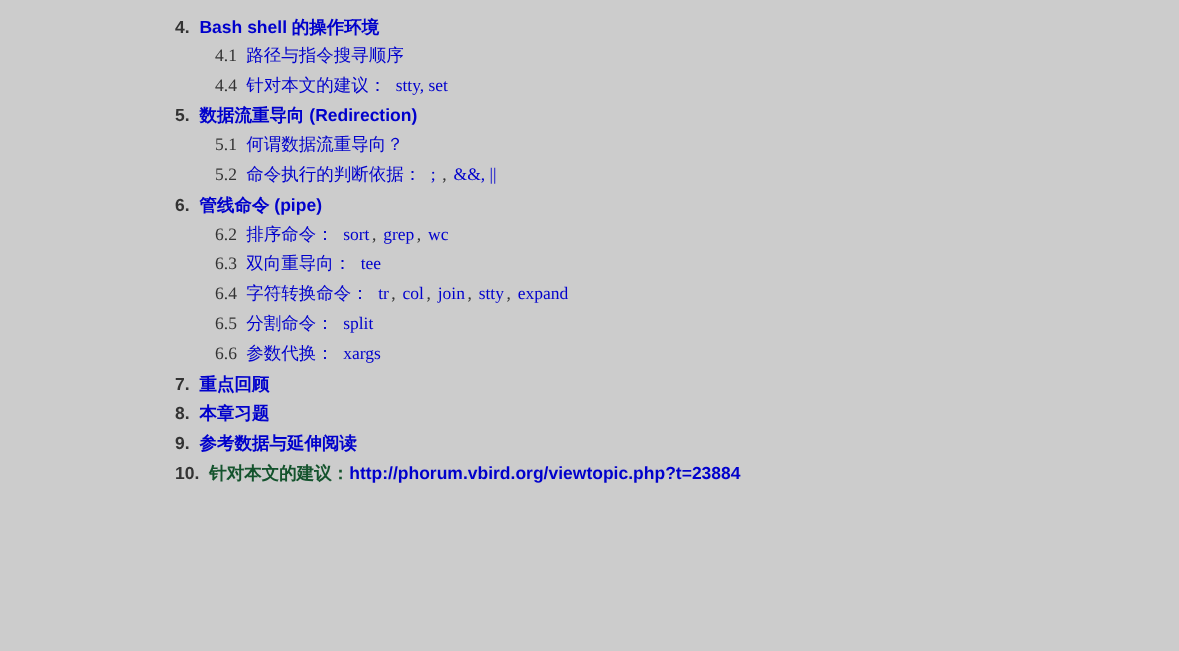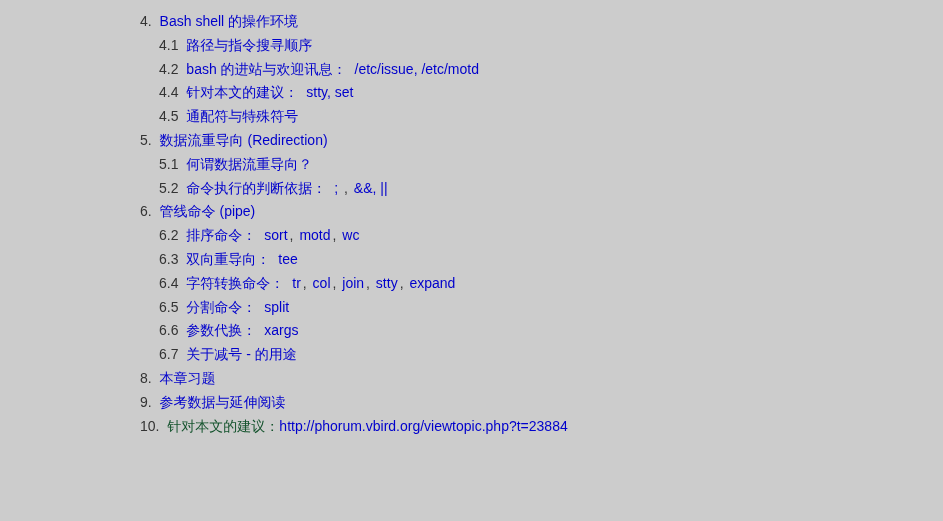--- a/index.html
+++ b/index.html
@@ -16,56 +16,56 @@
     }
     a {
       color: #0000cc;
       text-decoration: none;
     }
     .toc {
       padding-left: 140px;
     }
     .level1 {
       color: #333;
+      font-weight: bold;
     }
     .level1-num {
       color: #333;
       margin-right: 4px;
     }
     .level2 {
-      margin-left: 19px;
+      margin-left: 32px;
       color: #333;
+      font-family: Liberation Serif, serif;
     }
     .level2-num {
       color: #333;
       margin-right: 4px;
     }
     .sep {
       color: #333;
       margin: 0 2px;
     }
     .plain {
       color: #14532d;
     }
   </style>
 </head>
 <body>
 
 <div class="toc" id="toc">
     <div class="level1"><span class="level1-num">4. </span><a href="#">Bash shell 的操作环境</a></div>
     <div class="level2"><span class="level2-num">4.1 </span><a href="#">路径与指令搜寻顺序</a></div>
-    <div class="level2"><span class="level2-num">4.2 </span><a href="#">bash 的进站与欢迎讯息：</a><span class="sep"> </span><a href="#">/etc/issue, /etc/motd</a></div>
     <div class="level2"><span class="level2-num">4.4 </span><a href="#">针对本文的建议：</a><span class="sep"> </span><a href="#">stty, set</a></div>
-    <div class="level2"><span class="level2-num">4.5 </span><a href="#">通配符与特殊符号</a></div>
     <div class="level1"><span class="level1-num">5. </span><a href="#">数据流重导向 (Redirection)</a></div>
     <div class="level2"><span class="level2-num">5.1 </span><a href="#">何谓数据流重导向？</a></div>
     <div class="level2"><span class="level2-num">5.2 </span><a href="#">命令执行的判断依据：</a><span class="sep"> </span><a href="#">;</a><span class="sep"> , </span><a href="#">&amp;&amp;, ||</a></div>
     <div class="level1"><span class="level1-num">6. </span><a href="#">管线命令 (pipe)</a></div>
-    <div class="level2"><span class="level2-num">6.2 </span><a href="#">排序命令：</a><span class="sep"> </span><a href="#">sort</a><span class="sep">, </span><a href="#">motd</a><span class="sep">, </span><a href="#">wc</a></div>
+    <div class="level2"><span class="level2-num">6.2 </span><a href="#">排序命令：</a><span class="sep"> </span><a href="#">sort</a><span class="sep">, </span><a href="#">grep</a><span class="sep">, </span><a href="#">wc</a></div>
     <div class="level2"><span class="level2-num">6.3 </span><a href="#">双向重导向：</a><span class="sep"> </span><a href="#">tee</a></div>
     <div class="level2"><span class="level2-num">6.4 </span><a href="#">字符转换命令：</a><span class="sep"> </span><a href="#">tr</a><span class="sep">, </span><a href="#">col</a><span class="sep">, </span><a href="#">join</a><span class="sep">, </span><a href="#">stty</a><span class="sep">, </span><a href="#">expand</a></div>
     <div class="level2"><span class="level2-num">6.5 </span><a href="#">分割命令：</a><span class="sep"> </span><a href="#">split</a></div>
     <div class="level2"><span class="level2-num">6.6 </span><a href="#">参数代换：</a><span class="sep"> </span><a href="#">xargs</a></div>
-    <div class="level2"><span class="level2-num">6.7 </span><a href="#">关于减号 - 的用途</a></div>
+    <div class="level1"><span class="level1-num">7. </span><a href="#">重点回顾</a></div>
     <div class="level1"><span class="level1-num">8. </span><a href="#">本章习题</a></div>
     <div class="level1"><span class="level1-num">9. </span><a href="#">参考数据与延伸阅读</a></div>
     <div class="level1"><span class="level1-num">10. </span><span class="plain">针对本文的建议：</span><a href="#">http://phorum.vbird.org/viewtopic.php?t=23884</a></div>
   </div>
 
 </body></html>

